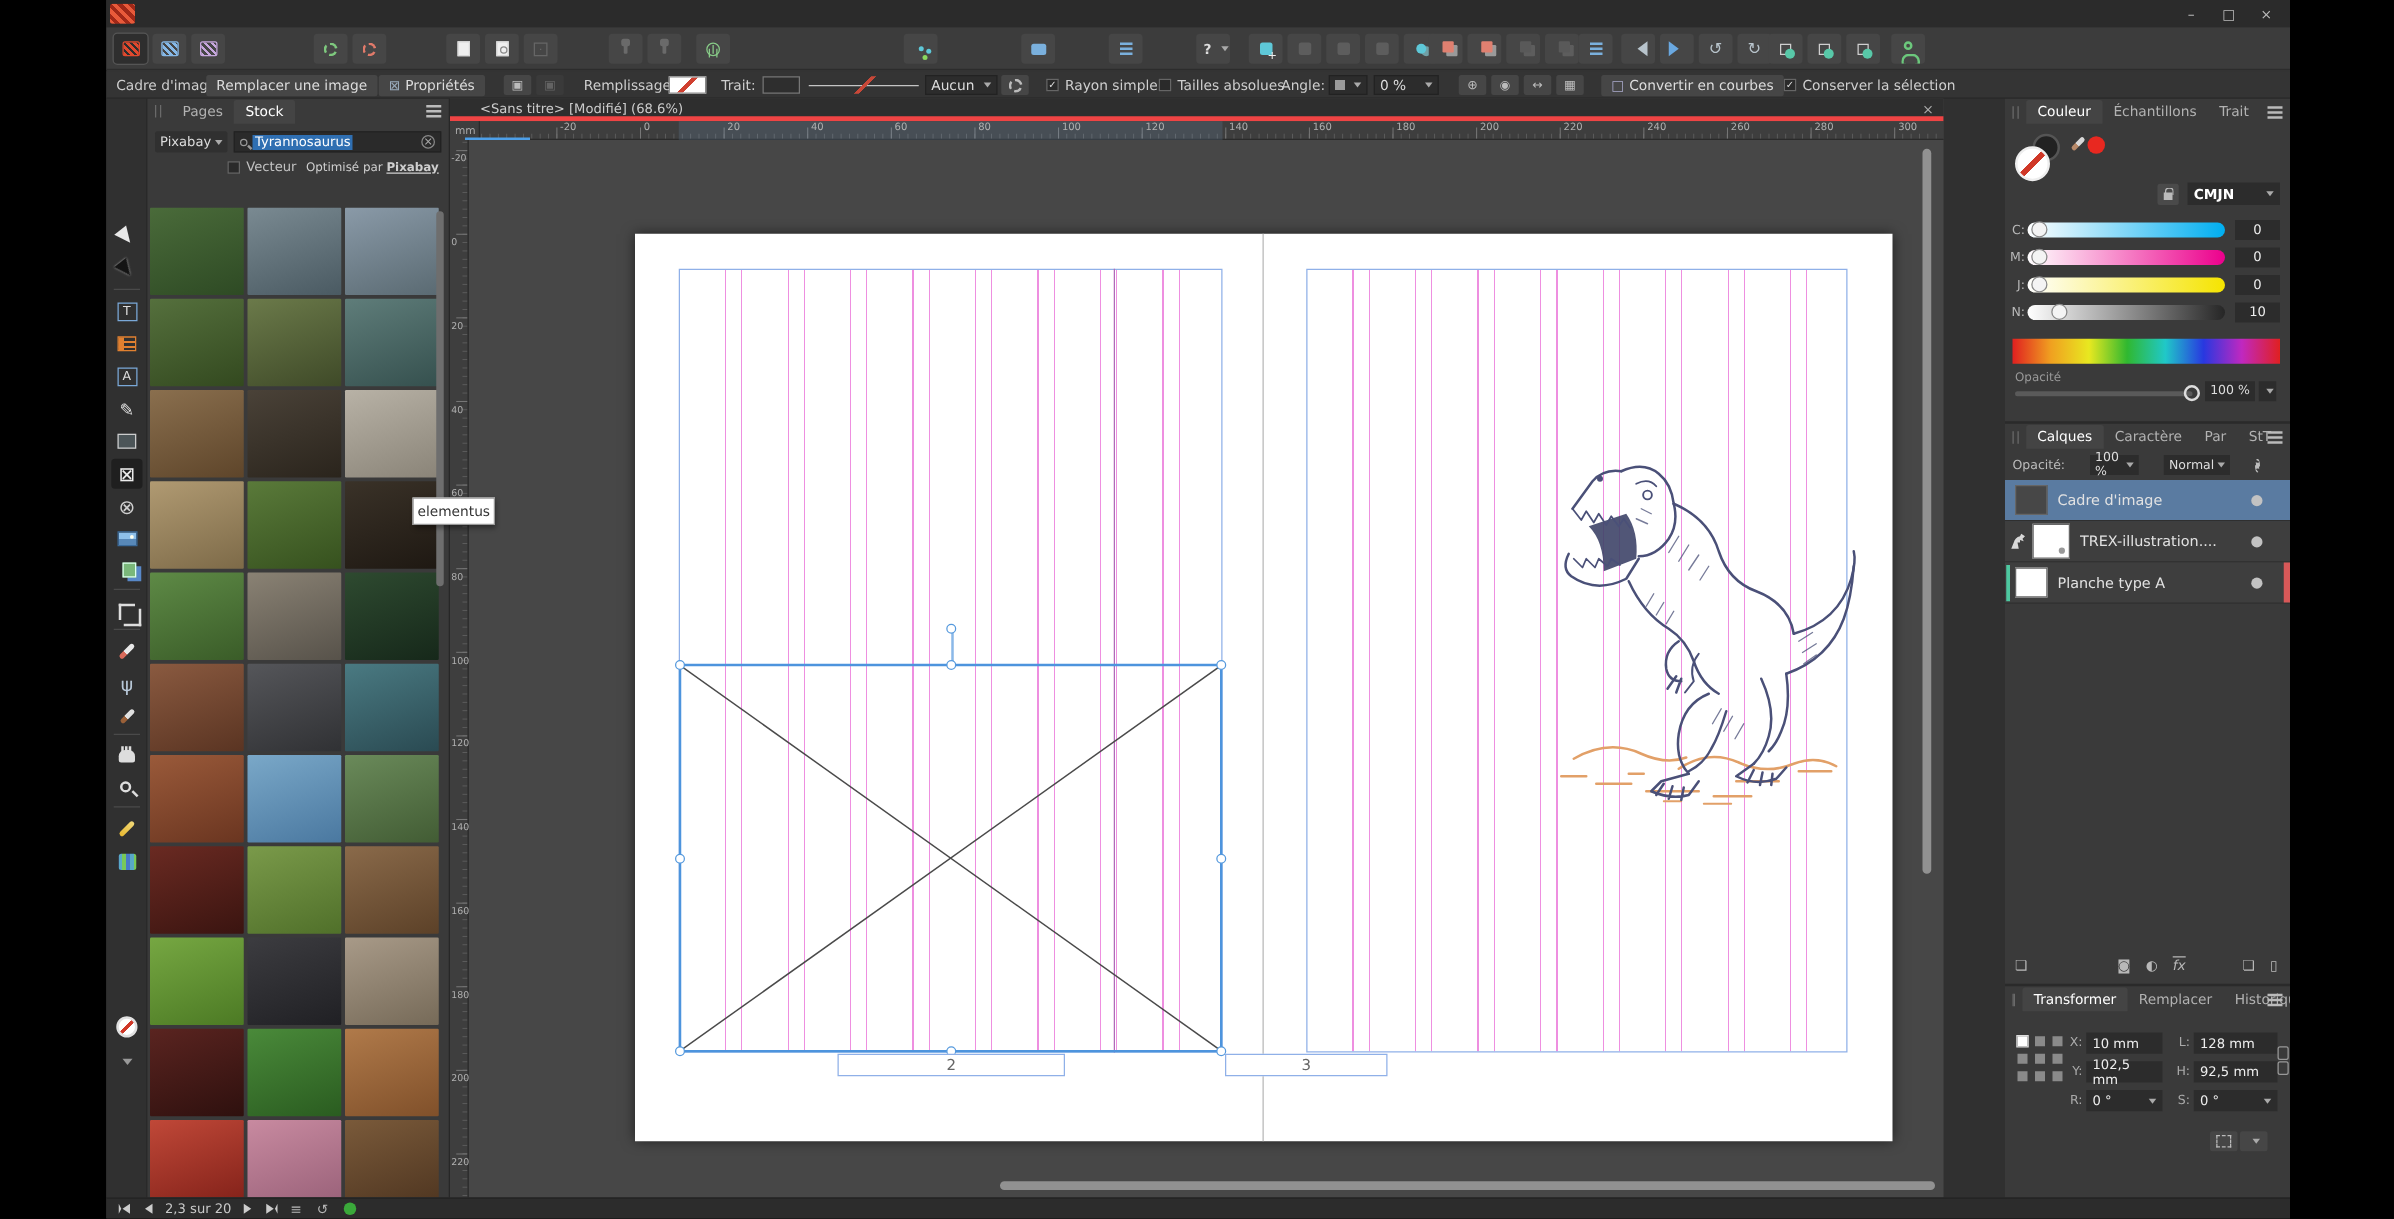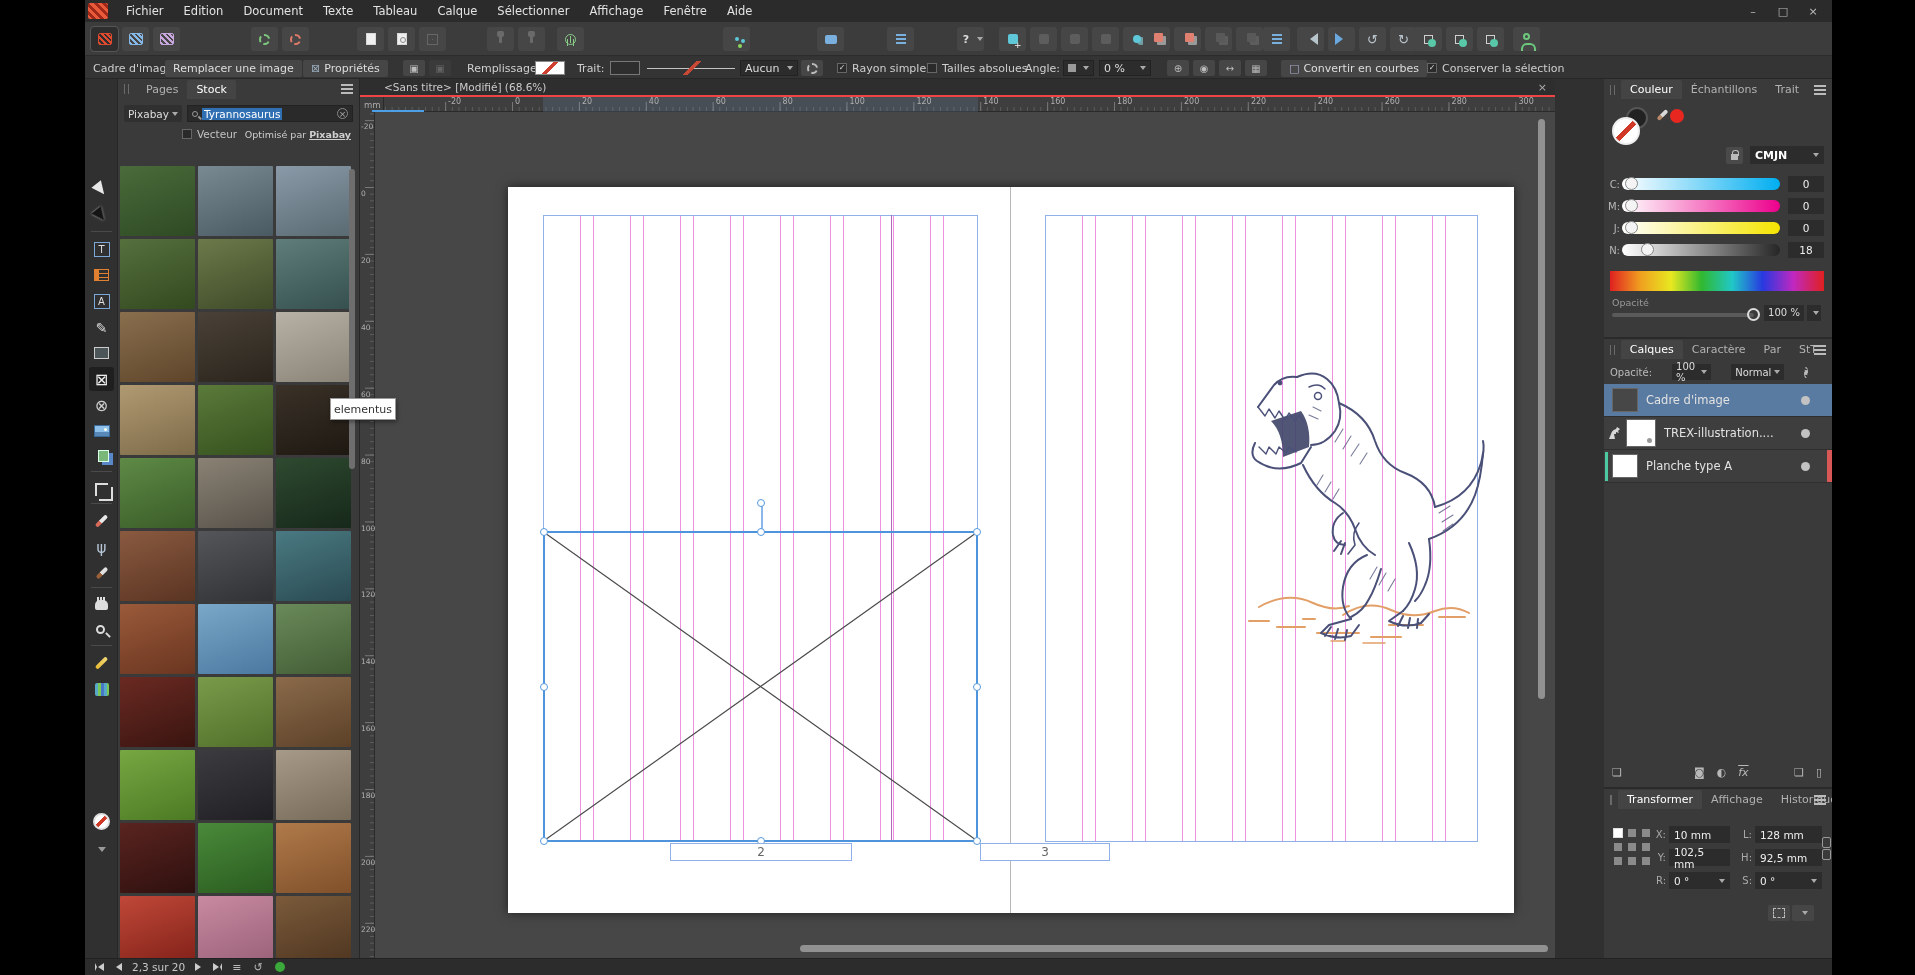--- a/index.html
+++ b/index.html
@@ -113,21 +113,21 @@
   .clear-btn { margin-left:auto; color:#aaa; font-size:9px; width:11px; height:11px; border:1px solid #888; border-radius:50%; display:flex; align-items:center; justify-content:center; flex:none; }
   .vec-row { display:flex; align-items:center; padding:4px 8px 4px 64px; font-size:10.5px; color:#c2c2c2; }
   .optimized { margin-left:auto; font-size:9.5px; color:#cfcfcf; }
   .optimized b { text-decoration:underline; }
   .thumb-grid { position:absolute; left:2px; top:87px; width:232px; bottom:0; display:flex; flex-wrap:wrap; gap:3px; overflow:hidden; }
   .thumb { width:75px; height:70px; border-radius:1px; }
   .stock-scroll { position:absolute; right:4px; top:90px; width:6px; height:300px; background:#6e6e6e; border-radius:3px; }
 
   
   .docarea { position:absolute; left:275px; top:79px; width:1195px; height:879px; background:#474747; overflow:hidden; }
-  .doctabbar { position:absolute; left:0; top:0; width:100%; height:18px; background:#2e2e2e; border-bottom:2px solid #ef4444; }
+  .doctabbar { position:absolute; left:0; top:0; width:100%; height:18px; background:#2e2e2e; border-bottom:4px solid #ef4444; }
   .doctab-title { position:absolute; left:24px; top:2px; font-size:10.5px; color:#cccccc; }
   .doctab-close { position:absolute; right:8px; top:2px; color:#aaa; font-size:11px; }
   .hruler { position:absolute; left:0; top:18px; width:100%; height:15px; background:#3e3e3e; border-bottom:1px solid #2a2a2a;
     background-image:linear-gradient(90deg,#777 0 1px,transparent 1px),linear-gradient(90deg,#5c5c5c 0 1px,transparent 1px);
     background-size:66.9px 9px,6.69px 4px; background-repeat:repeat-x; background-position:152px bottom,152px bottom; }
   .hruler-label { position:absolute; bottom:5px; font-size:8px; color:#b0b0b0; transform:translateX(3px); }
   .hruler-hl { position:absolute; left:183px; top:0; width:435px; height:15px; background:rgba(130,175,230,.14); }
   .mmbox { position:absolute; left:0; top:18px; width:24px; height:15px; background:#3e3e3e; color:#aaa; font-size:8.5px; padding:3px 0 0 4px; border-right:1px solid #2a2a2a; }
   .corner-blue { position:absolute; left:12px; top:31px; width:52px; height:2px; background:#4d9fe8; }
   .vruler { position:absolute; left:0; top:33px; width:15px; height:846px; background:#3e3e3e; border-right:1px solid #2a2a2a;
@@ -217,32 +217,20 @@
   .msg b { color:#fff; }
 </style>
 </head>
 <body>
 
 <div class="stage">
   <div class="app">
 
     <div class="menubar">
       <div class="applogo"></div>
-      <div id="menu-items" style="display:flex">
-          <div class="menu-item">Fichier</div>
-          <div class="menu-item">Edition</div>
-          <div class="menu-item">Document</div>
-          <div class="menu-item">Texte</div>
-          <div class="menu-item">Tableau</div>
-          <div class="menu-item">Calque</div>
-          <div class="menu-item">Sélectionner</div>
-          <div class="menu-item">Affichage</div>
-          <div class="menu-item">Fenêtre</div>
-          <div class="menu-item">Aide</div>
-        </div>
       <div class="win-controls">
         <div class="win-btn">–</div>
         <div class="win-btn">□</div>
         <div class="win-btn">×</div>
       </div>
     </div>
 
     <div class="toolbar" id="toolbar">
         <div class="tb-group" style="left: 6px;">
           <div class="tbtn active">
@@ -755,21 +743,21 @@
               <div class="slider-track" style="background: linear-gradient(to right, rgb(255, 255, 255), rgb(245, 228, 0));">
                 <div class="slider-knob" style="left: 2%;"></div>
               </div>
               <div class="slider-val">0</div>
             </div>
             <div class="slider-row" style="top: 162px;">
               <span class="slider-label">N:</span>
               <div class="slider-track" style="background: linear-gradient(to right, rgb(255, 255, 255), rgb(38, 38, 38));">
                 <div class="slider-knob" style="left: 12%;"></div>
               </div>
-              <div class="slider-val">18</div>
+              <div class="slider-val">10</div>
             </div>
           </div>
         <div class="spectrum"></div>
         <div class="op-label">Opacité</div>
         <div class="op-track">
             <div class="op-knob"></div>
           </div>
         <div class="op-val">100 %</div>
         <div class="op-chev">
             <span class="chev"></span>
@@ -836,21 +824,21 @@
         </div>
       </div>
 
       <div class="panel-sep" style="top:708px"></div>
 
       <div style="position:absolute;left:0;top:710px;width:100%;height:131px">
         <div class="ptabs">
             <div class="grip"></div>
             <div id="transform-tabs" style="display:flex">
               <div class="ptab active">Transformer</div>
-              <div class="ptab">Affichage</div>
+              <div class="ptab">Remplacer</div>
               <div class="ptab">Historique</div>
             </div>
             <div class="hamb"></div>
           </div>
         <div class="anchor-grid" id="anchor-grid">
             <div class="anchor-cell sel"></div>
             <div class="anchor-cell"></div>
             <div class="anchor-cell"></div>
             <div class="anchor-cell"></div>
             <div class="anchor-cell"></div>

